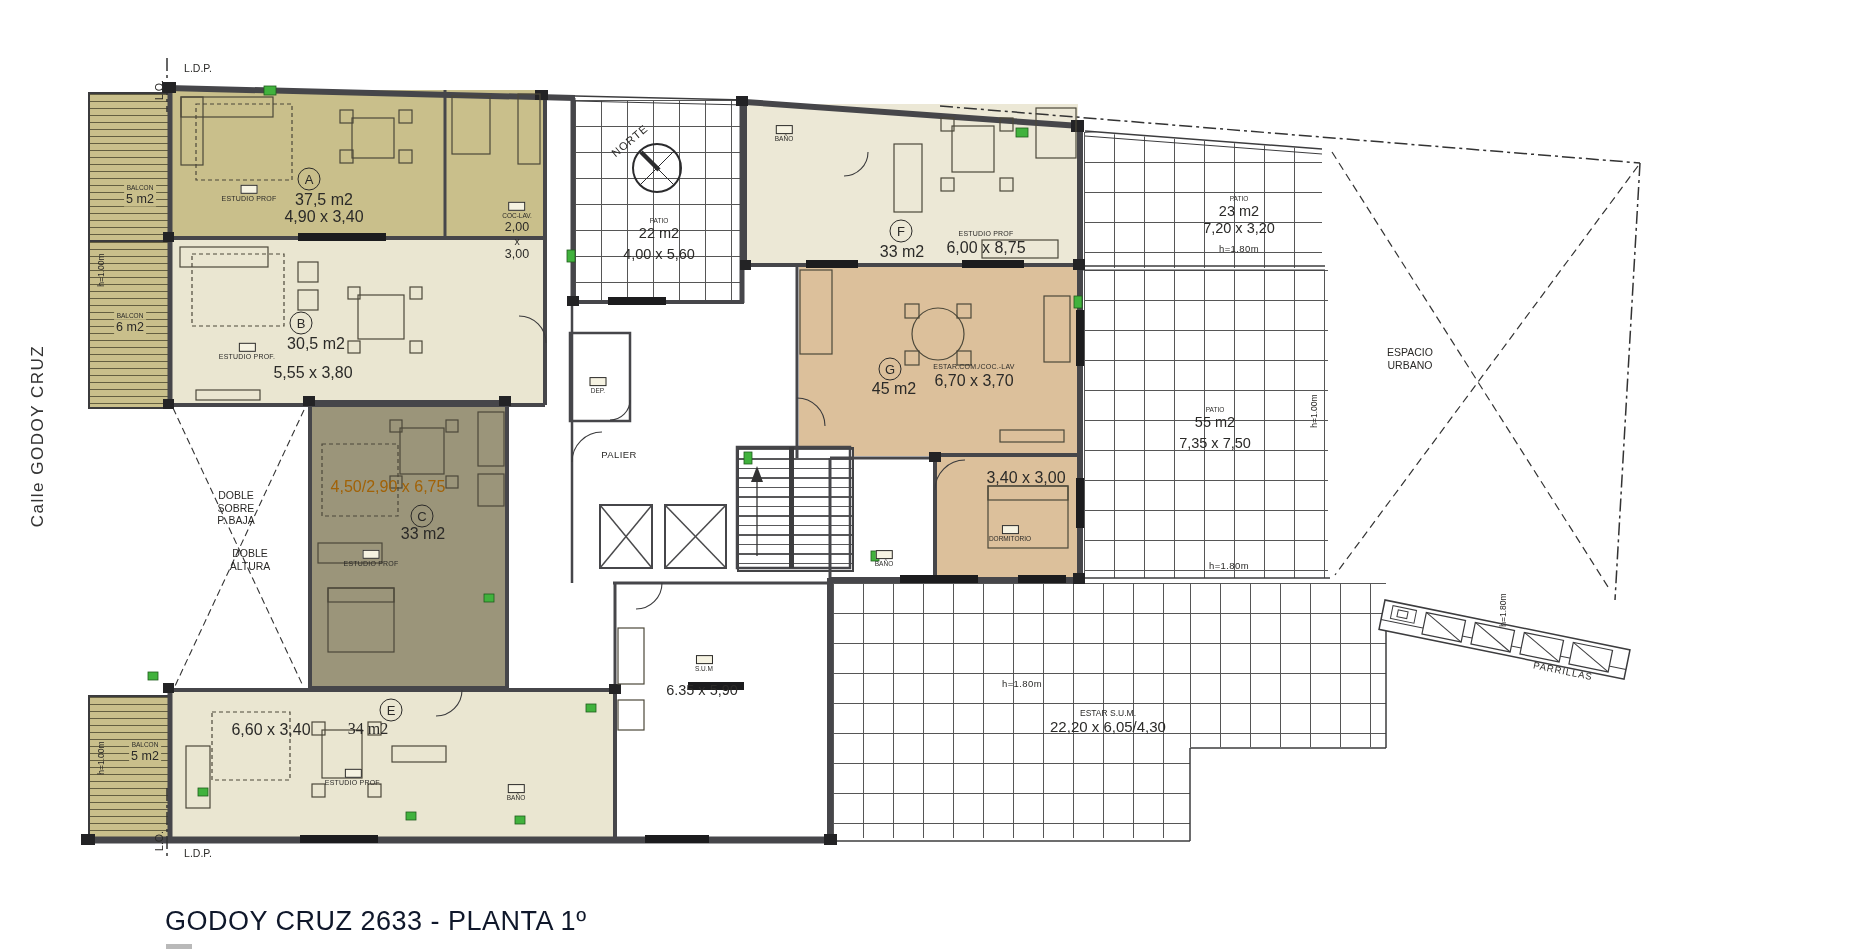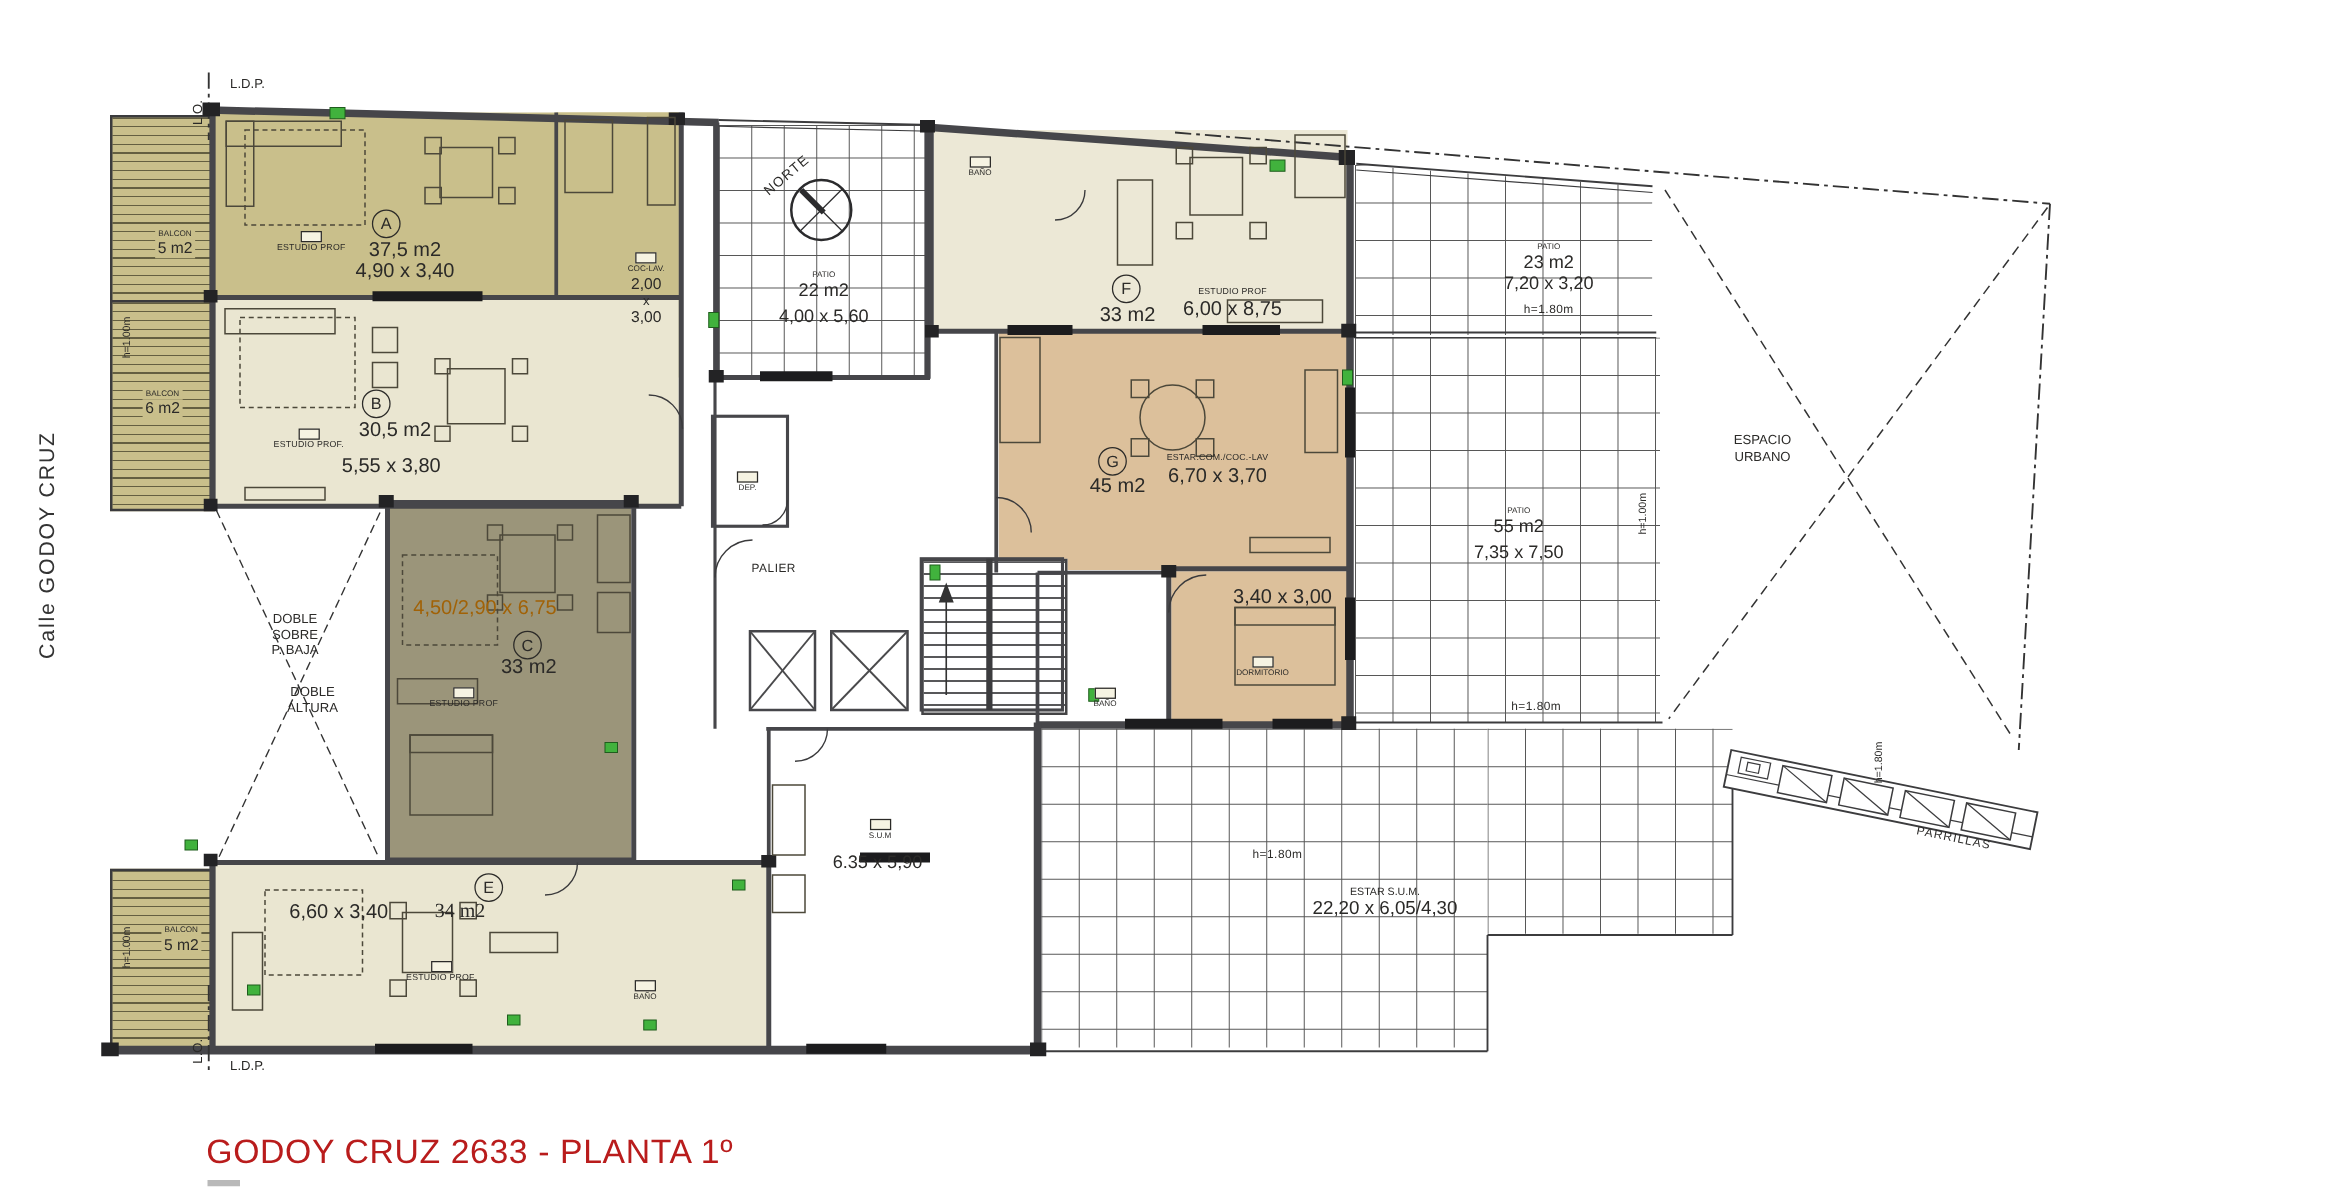--- a/index.html
+++ b/index.html
@@ -26,21 +26,21 @@
   .f8{font-size:8.5px;}
   .f9{font-size:9.5px;letter-spacing:.4px;}
   .f10{font-size:10.5px;}
   .f12{font-size:12.5px;}
   .f13{font-size:16px;}
   .f14{font-size:14.5px;}
   .ucirc{width:21px;height:21px;border:1.6px solid #2b2a28;border-radius:50%;
     display:flex;align-items:center;justify-content:center;font-size:13px;z-index:31;}
   .tag{width:15px;height:7px;border:1px solid #2b2a28;background:#f6f3e2;margin:0 auto 1px;}
   .chip{background:#c9bf8b;padding:0 2px;}
-  .title{position:absolute;left:165px;top:906px;font-size:27px;color:#b91c1c;
+  .title{position:absolute;left:165px;top:906px;font-size:27px;color:#0f172a;
     letter-spacing:.5px;z-index:30;}
   .smudge{position:absolute;left:166px;top:944px;width:26px;height:5px;background:#b9b9b9;z-index:30;}
 </style>
 </head>
 <body>
 
 <div id="plan">
 
   <div class="room" style="left:172px;top:90px;width:371px;height:148px;background:#c9bf8b;"></div>
   <div class="room" style="left:445px;top:90px;width:98px;height:212px;background:#c9bf8b;"></div>

